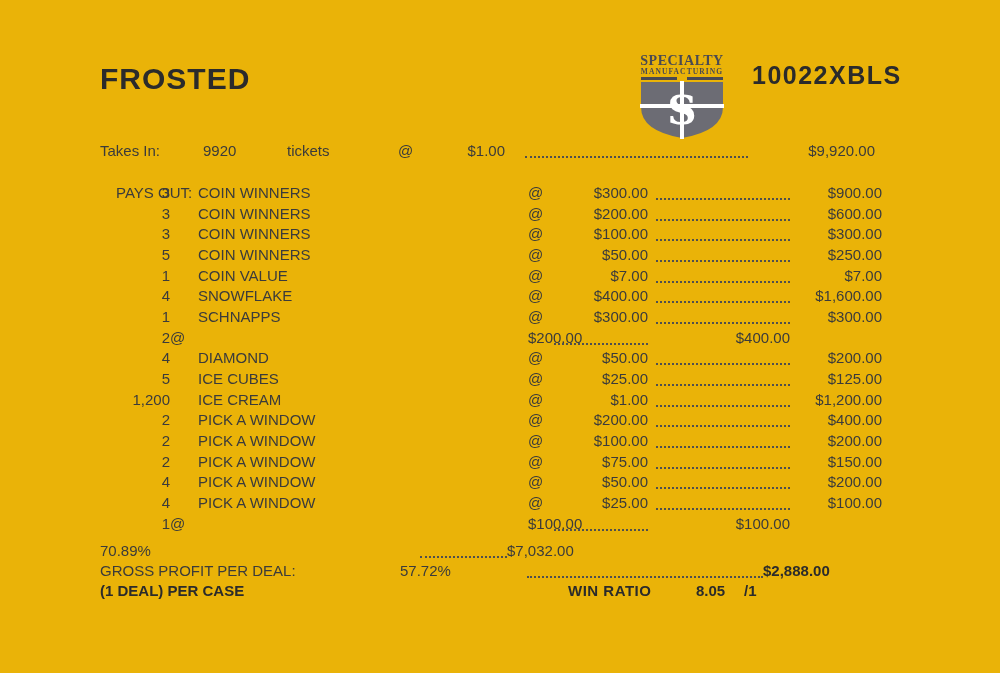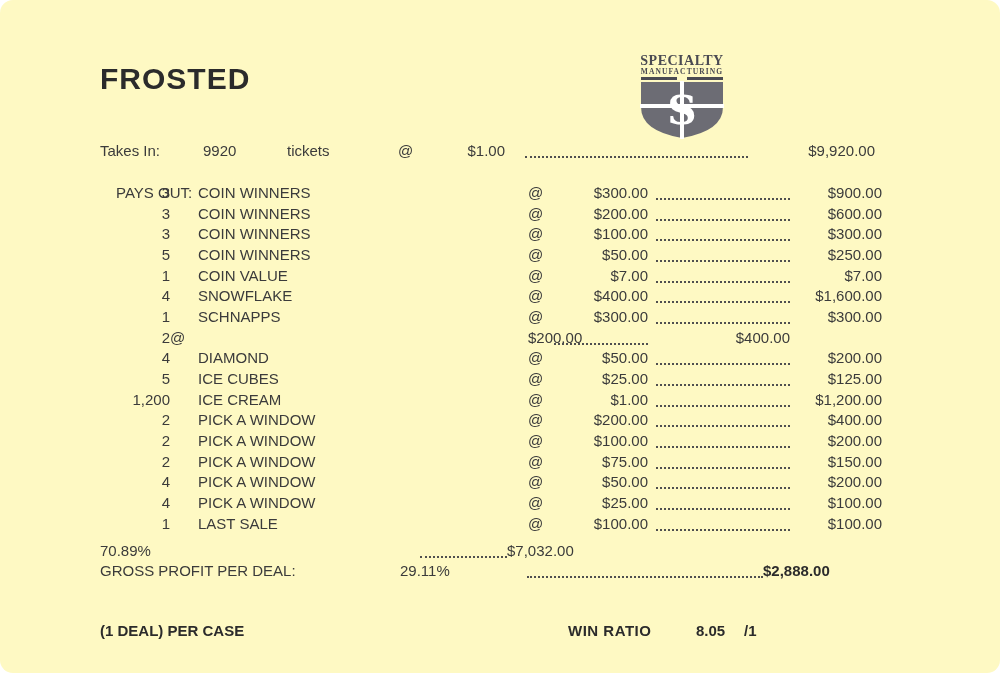--- a/index.html
+++ b/index.html
@@ -1,23 +1,22 @@
 <!DOCTYPE html>
 <html><head>
 <meta charset="utf-8">
 <style>
   html,body{margin:0;padding:0;background:#ffffff;}
   .sheet{
     position:relative;
     width:1000px;height:673px;
-    background:#fef9c3;
+    background:#eab308;
     font-family:"Liberation Sans", sans-serif;
     color:#3b3b3b;
     overflow:hidden;
-    border-radius:13px;
   }
   
   .title{
     position:absolute;left:100px;top:62px;
     font-size:30px;font-weight:bold;color:#2b2b2b;
     letter-spacing:1px;line-height:34px;
   }
   .logo{
     position:absolute;left:636px;top:54px;width:92px;
     display:flex;flex-direction:column;align-items:center;
@@ -69,21 +68,21 @@
     position:absolute;left:100px;width:780px;
     display:grid;grid-template-columns:300px 107px 256px 117px;
     font-size:15px;line-height:20.65px;white-space:nowrap;
   }
   .summary-row .pct{}
   .summary-row .leader{margin-left:20px;}
   .summary-row .amount{text-align:left;}
   .summary-row.bold-amount .amount{font-weight:bold;color:#2b2b2b;}
   
   .bottom-line{position:absolute;left:0;top:581px;width:1000px;height:22px;
-    font-size:15px;font-weight:bold;color:#2b2b2b;line-height:20px;margin-top:40px;}
+    font-size:15px;font-weight:bold;color:#2b2b2b;line-height:20px;}
   .per-case{position:absolute;left:100px;top:0;}
   .win-ratio-label{position:absolute;left:568px;top:0;letter-spacing:0.5px;}
   .win-ratio-value{position:absolute;left:696px;top:0;}
   .win-ratio-suffix{position:absolute;left:744px;top:0;}
 </style>
 </head>
 <body>
 
 <div class="sheet">
 
@@ -97,20 +96,21 @@
       <div class="bar"></div>
     </div>
     <svg class="logo-shield" width="84" height="58" viewBox="0 0 84 58">
       <path d="M1,1 H83 V26 Q83,50 42,57 Q1,50 1,26 Z" fill="#6c6c74"></path>
       <rect x="40" y="0" width="4" height="58" fill="#ffffff"></rect>
       <rect x="0" y="23" width="84" height="4" fill="#ffffff"></rect>
       <text x="42" y="31" text-anchor="middle" dominant-baseline="middle" font-family="DejaVu Serif, serif" font-size="46" font-weight="bold" fill="#ffffff">$</text>
     </svg>
   </div>
 
+  <div class="item-number">10022XBLS</div>
 
   <div class="takesin row-text">
     <span>Takes In:</span>
     <span>9920</span>
     <span>tickets</span>
     <span>@</span>
     <span class="price">$1.00</span>
     <span class="leader"></span>
     <span class="amount">$9,920.00</span>
   </div>
@@ -257,38 +257,37 @@
       <span class="qty">4</span>
       <span class="name">PICK A WINDOW</span>
       <span class="at">@</span>
       <span class="price">$25.00</span>
       <span class="leader"></span>
       <span class="amount">$100.00</span>
     </div>
 
     <div class="payout-row">
       <span class="qty">1</span>
-      <span class="name">LAST SALE</span>
       <span class="at">@</span>
       <span class="price">$100.00</span>
       <span class="leader"></span>
       <span class="amount">$100.00</span>
     </div>
 
   </div>
 
   <div class="summary-row" style="top:541px;">
     <span class="pct">70.89%</span>
     <span class="leader"></span>
     <span class="amount">$7,032.00</span>
   </div>
 
   <div class="summary-row bold-amount" style="top:561px;">
     <span>GROSS PROFIT PER DEAL:</span>
-    <span class="pct">29.11%</span>
+    <span class="pct">57.72%</span>
     <span class="leader"></span>
     <span class="amount">$2,888.00</span>
   </div>
 
   <div class="bottom-line">
     <span class="per-case">(1 DEAL) PER CASE</span>
     <span class="win-ratio-label">WIN RATIO</span>
     <span class="win-ratio-value">8.05</span>
     <span class="win-ratio-suffix">/1</span>
   </div>

